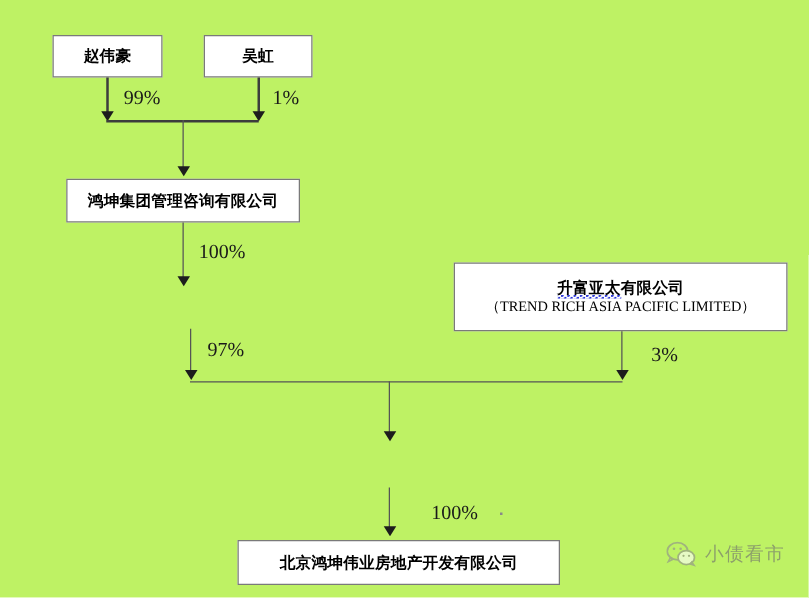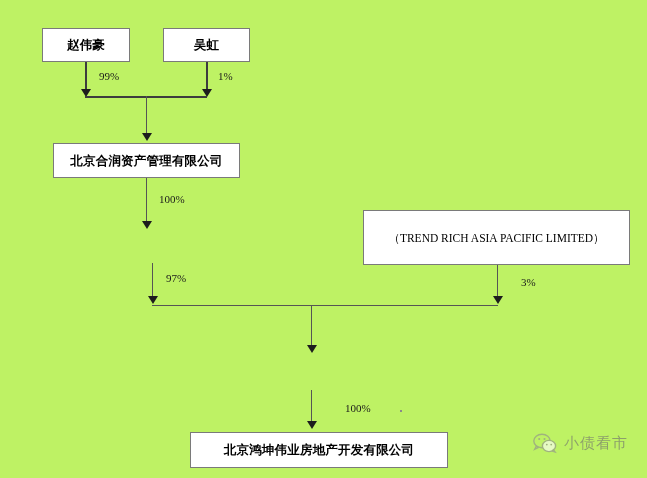--- a/index.html
+++ b/index.html
@@ -84,21 +84,21 @@
     width: 0;
     height: 0;
     border-left: 5px solid transparent;
     border-right: 5px solid transparent;
     border-top: 8px solid #1d1d1d;
   }
 
   .edge-label {
     position: absolute;
     font-family: "Liberation Serif", "DejaVu Serif", serif;
-    font-size: 11px;
+    font-size: 16px;
     color: #1a1a1a;
     white-space: nowrap;
     text-align: right;
   }
 
   .speck {
     position: absolute;
     width: 2px;
     height: 2px;
     background: #8a8a8a;
@@ -128,25 +128,26 @@
 
   <div class="node" style="left:42px; top:28px; width:88px; height:34px;">
     <span class="cn">赵伟豪</span>
   </div>
 
   <div class="node" style="left:163px; top:28px; width:87px; height:34px;">
     <span class="cn">吴虹</span>
   </div>
 
   <div class="node" style="left:53px; top:143px; width:187px; height:35px;">
-    <span class="cn">北京合润资产管理有限公司</span>
+    <span class="cn">鸿坤集团管理咨询有限公司</span>
   </div>
 
 
   <div class="node" style="left:363px; top:210px; width:267px; height:55px;">
+    <span class="cn"><span class="squiggle">升富亚太</span><span>有限公司</span></span>
     <span class="en">（TREND RICH ASIA PACIFIC LIMITED）</span>
   </div>
 
 
   <div class="node" style="left:190px; top:432px; width:258px; height:36px;align-items:center;">
     <span class="cn">北京鸿坤伟业房地产开发有限公司</span>
   </div>
 
   <div class="vline thick" style="left:85px; top:62px; height:30px;"></div>
   <div class="arrowhead" style="left:81px; top:89px;"></div>

